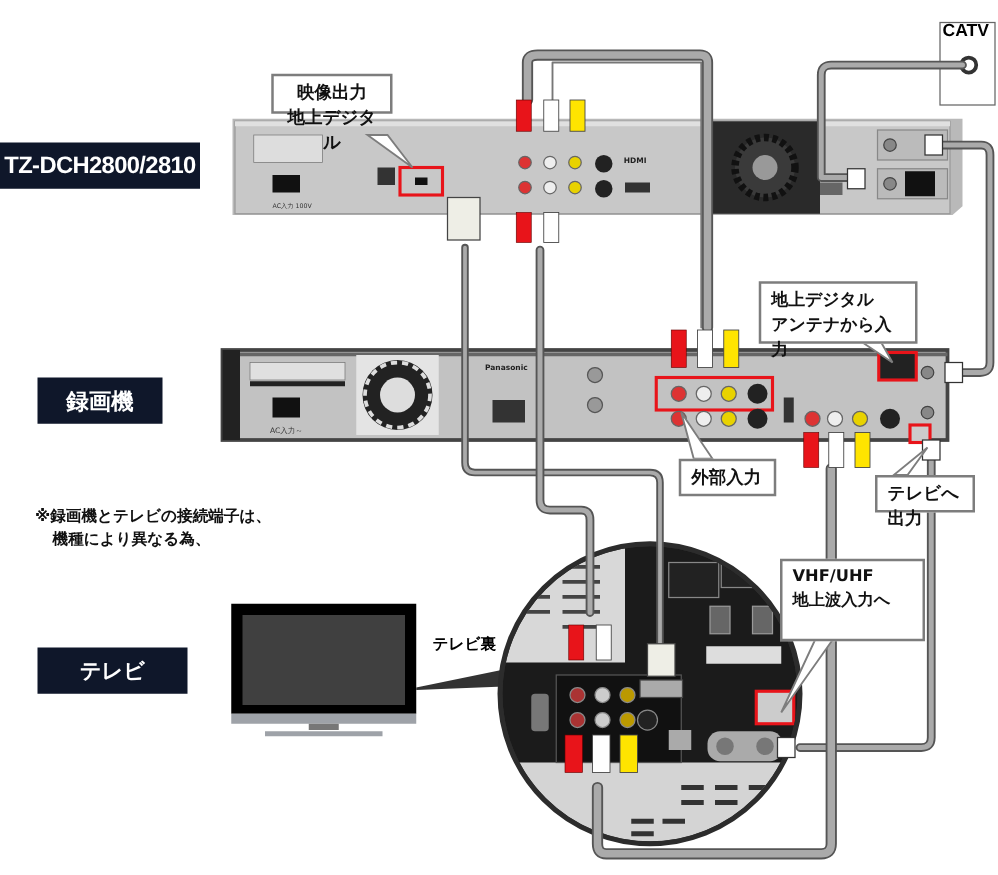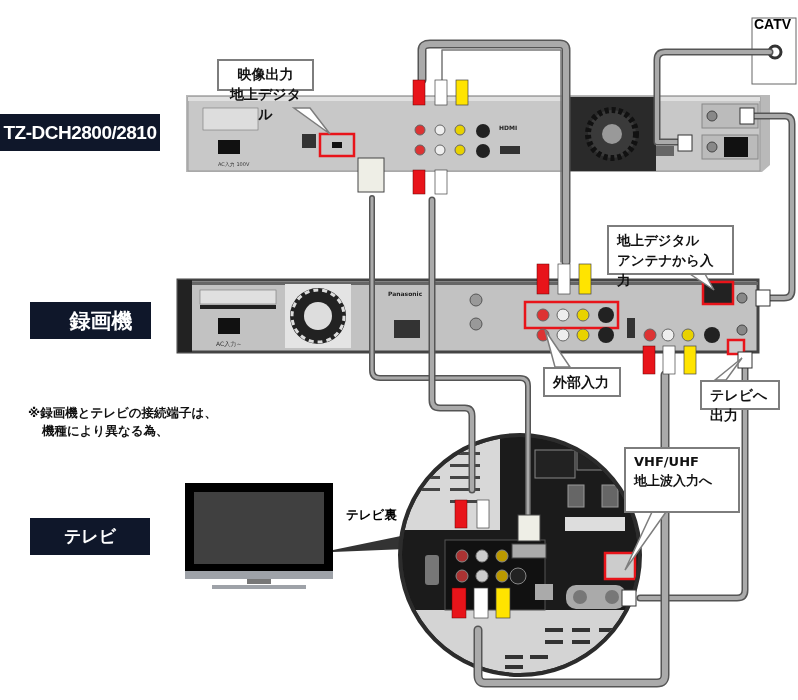--- a/index.html
+++ b/index.html
@@ -2,21 +2,21 @@
 <html><head>
 <meta charset="utf-8">
 <style>
   html, body { margin:0; padding:0; background:#ffffff; }
   body { width:798px; height:700px; position:relative; overflow:hidden;
          font-family:"DejaVu Sans", sans-serif; }
   .label-tag { position:absolute; background:#0f172a; color:#fff; font-weight:bold;
                display:flex; align-items:center; justify-content:center; }
   #tag-tuner { left:0; top:114px; width:160px; height:37px; font-size:19px; letter-spacing:-0.5px;
                font-family:"Liberation Sans", sans-serif; }
-  #tag-recorder { left:30px; top:302px; width:100px; height:37px; font-size:21px;padding-left:21px; }
+  #tag-recorder { left:30px; top:302px; width:100px; height:37px; font-size:18px; }
   #tag-tv { left:30px; top:518px; width:120px; height:37px; font-size:17px; }
   .note { position:absolute; left:28px; top:372px; font-size:12.5px; font-weight:bold; line-height:18px; color:#111;margin-top:32px; }
   .callout { position:absolute; background:#fff; border:2px solid #7d7d7d; font-weight:bold;
              font-size:14px; line-height:20px; color:#111; padding:3px 8px; box-sizing:border-box; }
   #callout-switch { left:217px; top:59px; width:97px; height:32px;text-align:center; }
   #callout-digital { left:607px; top:225px; width:127px; height:50px; font-size:13.5px; }
   #callout-external { left:543px; top:367px; width:78px; height:30px; }
   #callout-tvout { left:700px; top:380px; width:80px; height:30px; }
   #callout-vhf { left:624px; top:447px; width:116px; height:66px; font-size:13px; line-height:19px; }
   .catv-label { position:absolute; left:754px; top:16px; font-weight:bold; font-size:14px;

